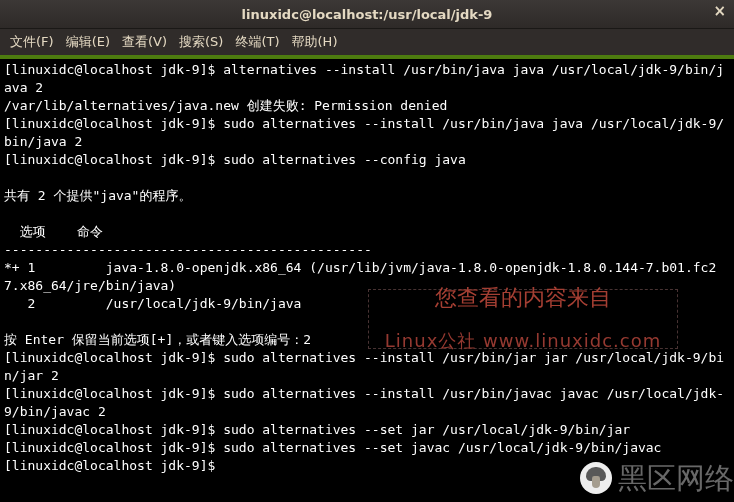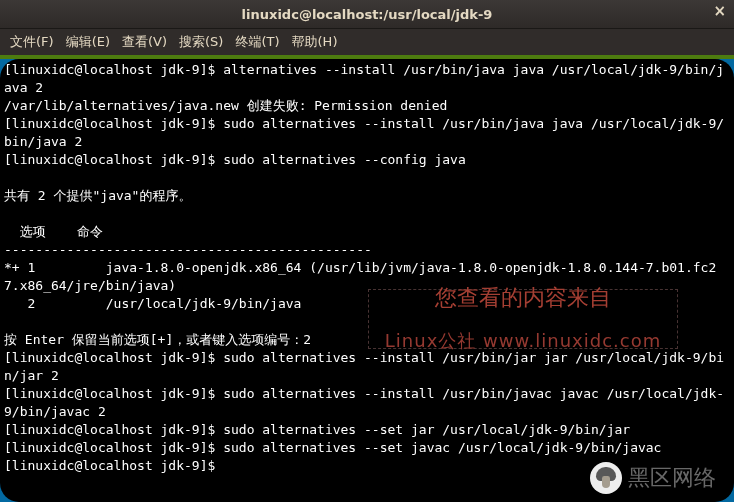--- a/index.html
+++ b/index.html
@@ -5,21 +5,21 @@
   body {
     margin: 0;
     background: #fff;
     font-family: "DejaVu Sans Mono", "Consolas", monospace;
     width: 734px;
     position: relative;
   }
   .window {
     width: 734px;
     height: 502px;
-    background: #0369a1;
+    background: #86efac;
     display: flex;
     flex-direction: column;
     position: relative;
   }
   .titlebar {
     height: 28px;
     background: linear-gradient(#3c3836, #2e2a28);
     display: flex;
     align-items: center;
     justify-content: center;
@@ -55,21 +55,20 @@
     flex: 1;
     background: #000;
     color: #fff;
     font-size: 13px;
     line-height: 18px;
     padding: 2px 4px;
     white-space: pre-wrap;
     word-break: break-all;
     overflow: hidden;
     position: relative;
-    border-radius: 19px;
   }
   .watermark1 {
     position: absolute;
     top: 230px;
     left: 368px;
     width: 308px;
     height: 58px;
     border: 1px dashed rgba(170,120,120,0.5);
     color: #c24a3c;
     font-family: "SimSun","DejaVu Sans",sans-serif;
@@ -78,25 +77,25 @@
     flex-direction:column;
     align-items:center;
     justify-content:center;
     opacity:0.85;
     pointer-events:none;
     gap:25px;
   }
   .watermark1 .l2 { font-size:18px; color:#b0443a; letter-spacing:1px;}
   .watermark2 {
     position:absolute;
-    bottom:8px; right:18px;
+    bottom:8px; right:0;
     display:flex; align-items:center;
     gap:6px;
     font-family:"SimHei","DejaVu Sans",sans-serif;
-    font-size:22px;
+    font-size:29px;
     color: rgba(160,160,160,0.65);
     pointer-events:none;
   }
   .watermark2 .mush {
     width:32px;height:32px;
     border-radius:50%;
     background:#eee;
     position:relative;
   }
   .watermark2 .mush::before{

